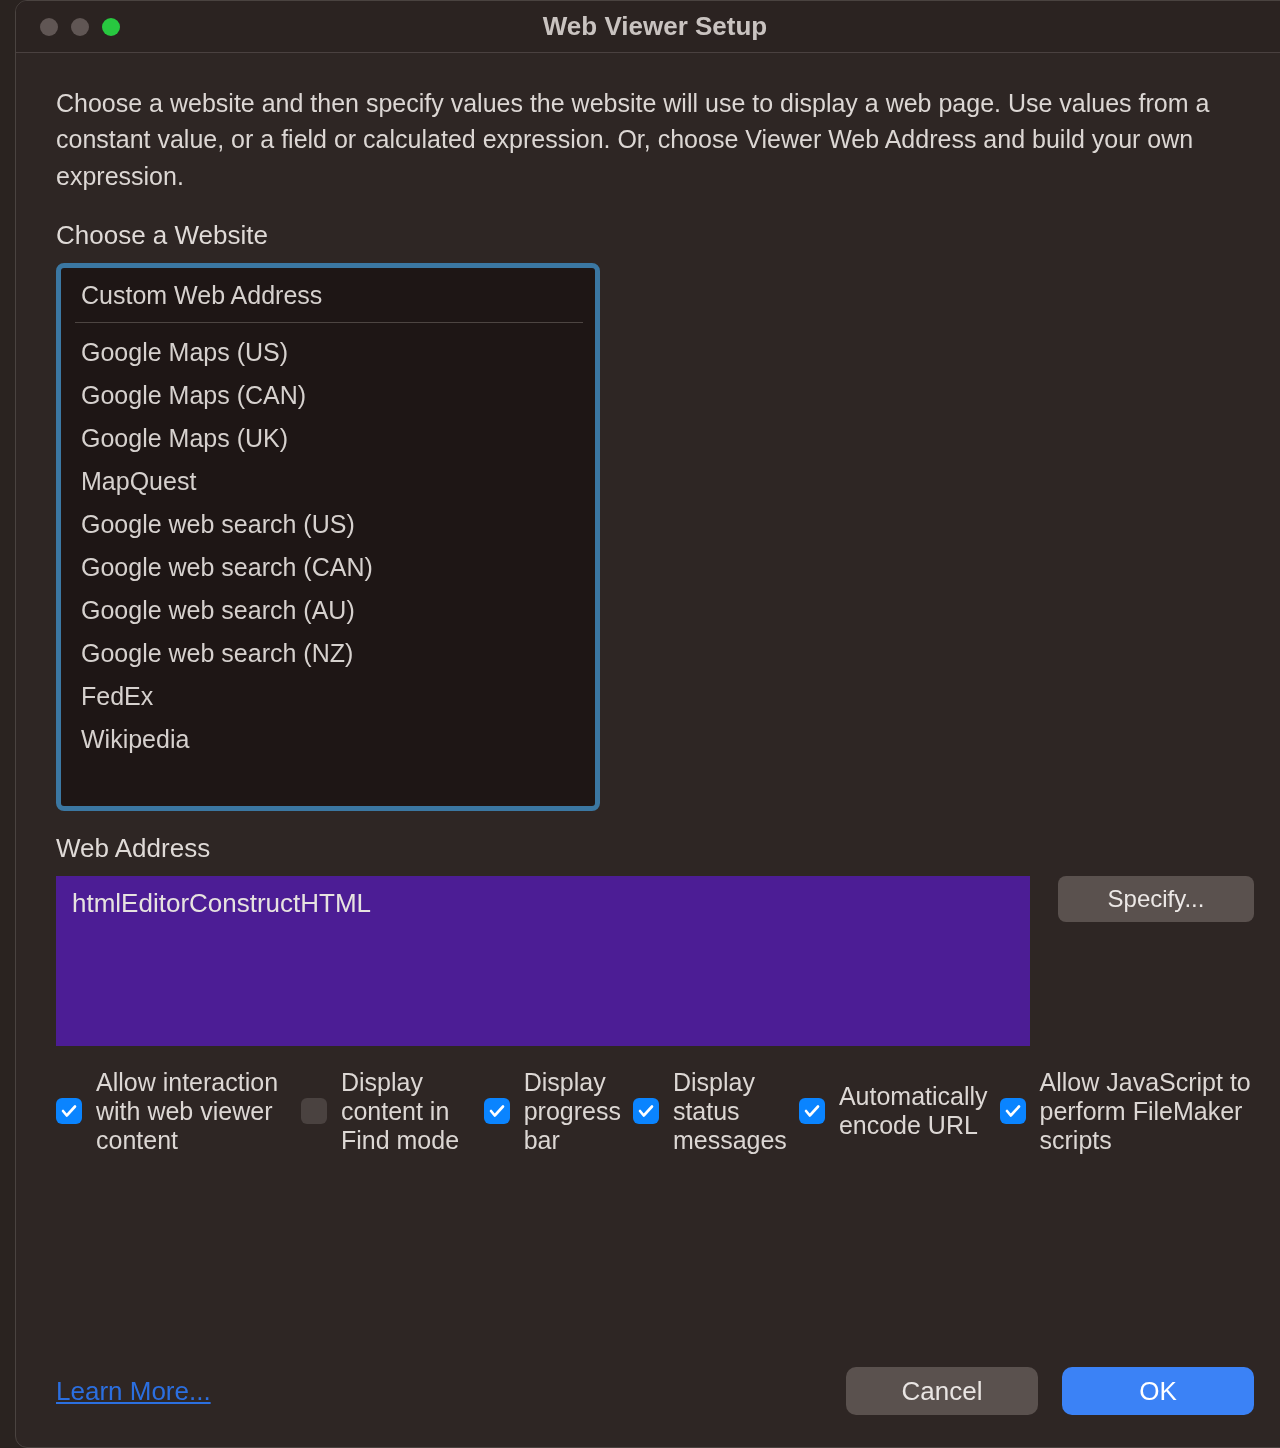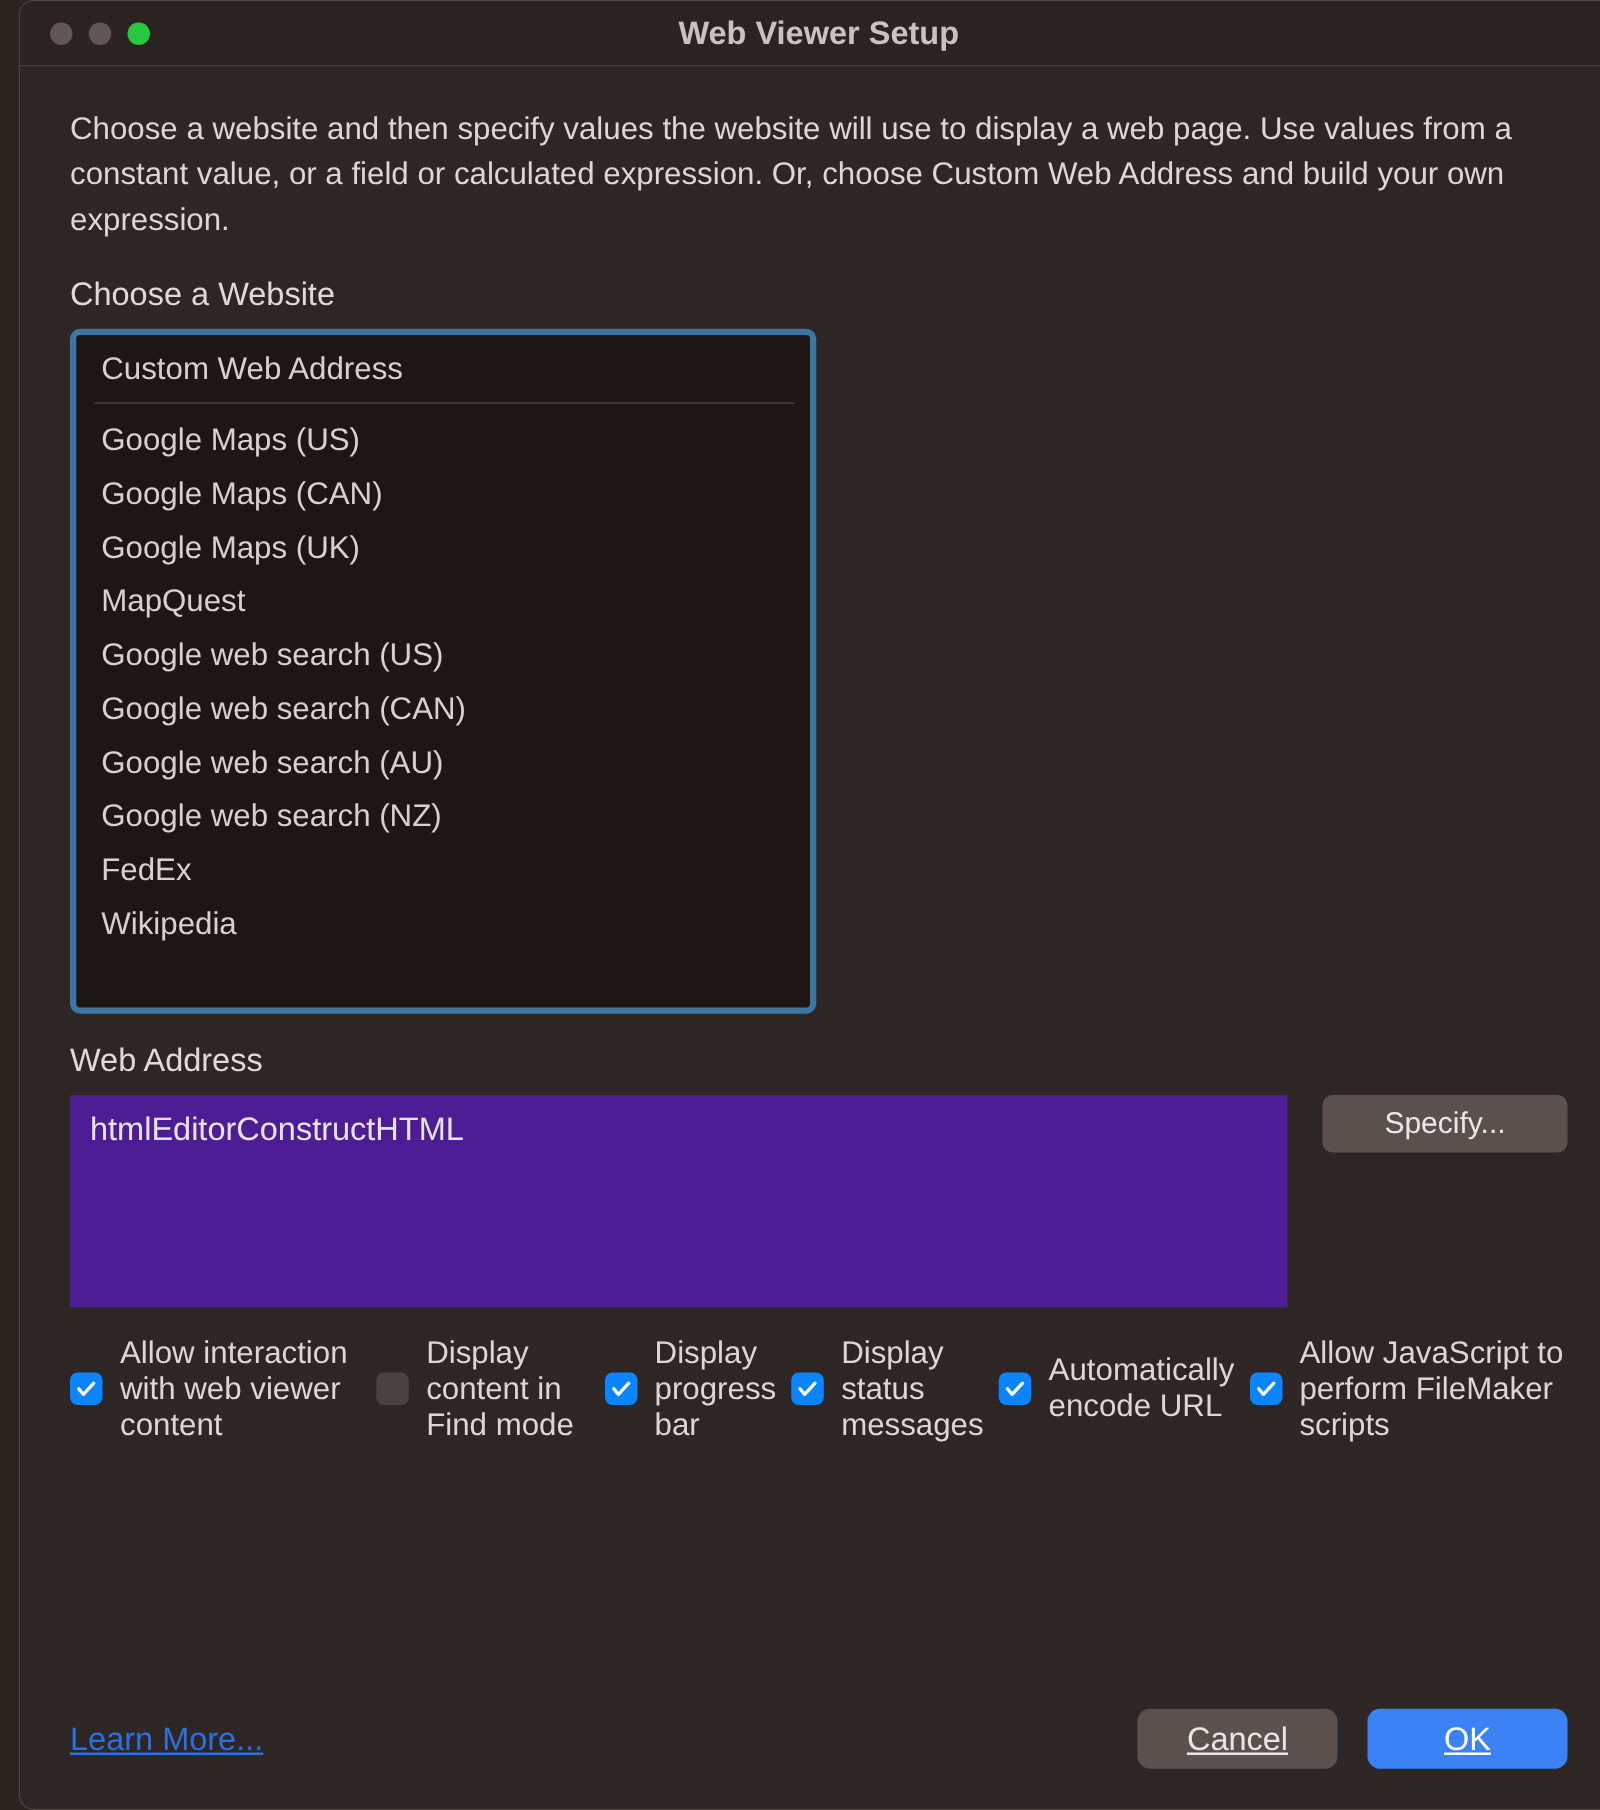--- a/index.html
+++ b/index.html
@@ -35,21 +35,21 @@
     pointer-events: none;
   }
 
   .content { padding: 32px 40px 30px 40px; color: #d7d2cf; }
 
   .intro { font-size: 25px; line-height: 1.45; color: #dcd7d4; margin-bottom: 26px; }
 
   .section-label { font-size: 26px; color: #dfdad7; margin-bottom: 12px; }
 
   .listbox-wrap {
-    width: 597px; height: 548px;
+    width: 544px; height: 548px;
     border: 5px solid #3b77a2;
     border-radius: 8px;
     background: #1e1615;
     position: relative;
     overflow: hidden;
   }
   .listbox {
     position: absolute; left: 0; right: 0; top: 0; bottom: 0;
     overflow-y: auto;
     padding: 6px 12px 6px 14px;
@@ -96,44 +96,44 @@
   .chk.off { background: #4a4240; }
   .chk svg { width: 18px; height: 18px; }
 
   .footer {
     position: absolute; bottom: 32px; left: 40px; right: 40px;
     display: flex; align-items: center;
   }
   .learn-more { color: #2b6fe0; font-size: 26px; text-decoration: underline; cursor: pointer; }
   .footer-btns { margin-left: auto; display: flex; gap: 24px; }
   .btn {
-    width: 160px; height: 48px;
+    width: 192px; height: 48px;
     border: none; border-radius: 10px;
-    font-size: 26px; cursor: pointer; text-decoration: underline;
+    font-size: 26px; cursor: pointer;
   }
   .btn.cancel { background: #5a514e; color: #e9e5e3; }
   .btn.ok     { background: #3b82f6; color: #ffffff; font-weight: 500; }
 </style>
 </head>
 <body>
 
 <div class="window">
 
   <div class="titlebar">
     <div class="traffic">
       <div class="dot red"></div>
       <div class="dot yel"></div>
       <div class="dot grn"></div>
     </div>
     <div class="title">Web Viewer Setup</div>
   </div>
 
   <div class="content">
 
-    <p class="intro">Choose a website and then specify values the website will use to display a web page. Use values from a constant value, or a field or calculated expression. Or, choose Custom Web Address and build your own expression.</p>
+    <p class="intro">Choose a website and then specify values the website will use to display a web page. Use values from a constant value, or a field or calculated expression. Or, choose Viewer Web Address and build your own expression.</p>
 
     <div class="section-label">Choose a Website</div>
 
     <div class="listbox-wrap">
       <div class="listbox" id="website-list">
           <div class="listbox-item first">Custom Web Address</div>
           <div class="listbox-item">Google Maps (US)</div>
           <div class="listbox-item">Google Maps (CAN)</div>
           <div class="listbox-item">Google Maps (UK)</div>
           <div class="listbox-item">MapQuest</div>

